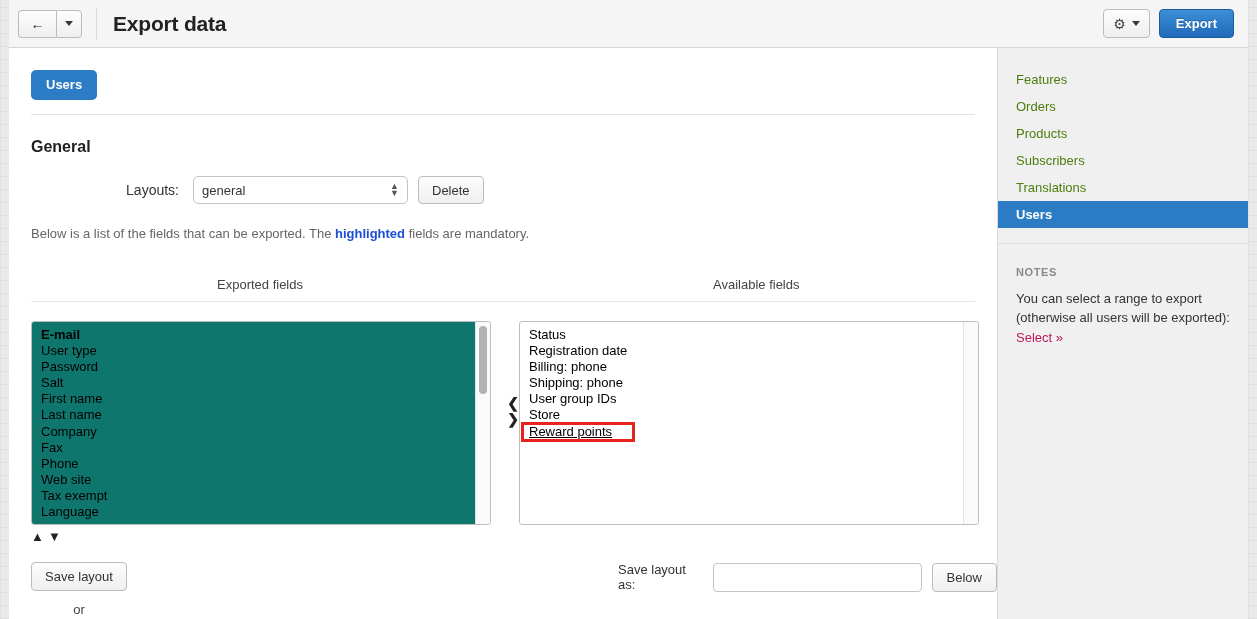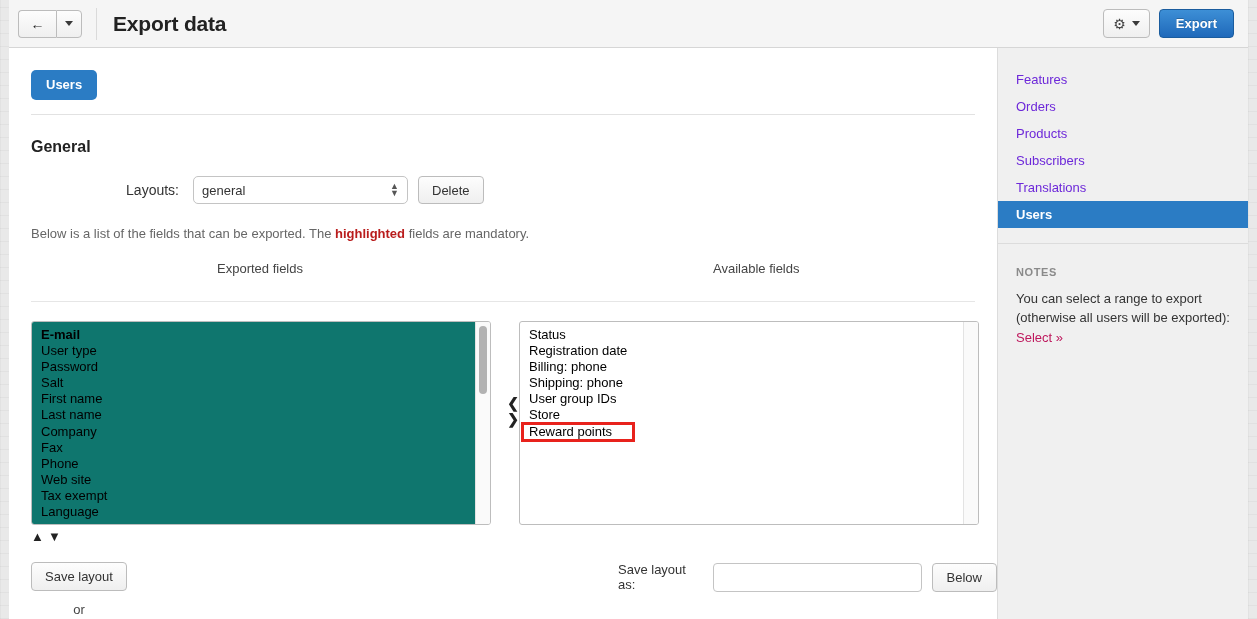--- a/index.html
+++ b/index.html
@@ -185,31 +185,31 @@
     pointer-events: none;
     text-align: center;
   }
   .delete-btn { margin-left: 10px; height: 28px; padding: 0 13px; }
 
   #note-line {
     padding: 22px 0 0 22px;
     font-size: 13px;
     color: #666;
   }
-  #note-line b { color: #b91c1c; }
+  #note-line b { color: #1d4ed8; }
 
   
   #col-heads {
     position: relative;
     height: 44px;
     margin-top: 16px;
   }
   #col-heads .ch {
     position: absolute;
-    top: 4px;
+    top: 20px;
     font-size: 13px;
     color: #444;
   }
   #ch-left  { left: 208px; }
   #ch-right { left: 704px; }
 
   .hr2 {
     height: 1px;
     background: #e6e6e6;
     margin: 0 22px;
@@ -249,20 +249,21 @@
     cursor: pointer;
   }
   .opt.mandatory { font-weight: bold; }
   .opt.boxed {
     outline: 3px solid #e8221c;
     outline-offset: -1px;
     position: relative;
     width: 110px;
     margin-left: 3px;
     padding-left: 6px;
+    text-decoration: underline;
   }
 
   .sbar {
     width: 15px;
     background: #fafafa;
     border-left: 1px solid #e3e3e3;
     position: relative;
     flex: 0 0 auto;
     cursor: pointer;
   }
@@ -334,21 +335,21 @@
     padding: 0 8px;
     color: #333;
   }
   .save-btn { height: 29px; padding: 0 14px; }
 
   
   .side-item {
     display: block;
     padding: 6px 0 6px 18px;
     font-size: 13px;
-    color: #6d28d9;
+    color: #4d7c0f;
     cursor: pointer;
     text-decoration: none;
   }
   .side-item.active {
     background: #2b7cc4;
     color: #fff;
     font-weight: bold;
   }
   #side-divider {
     height: 1px;

